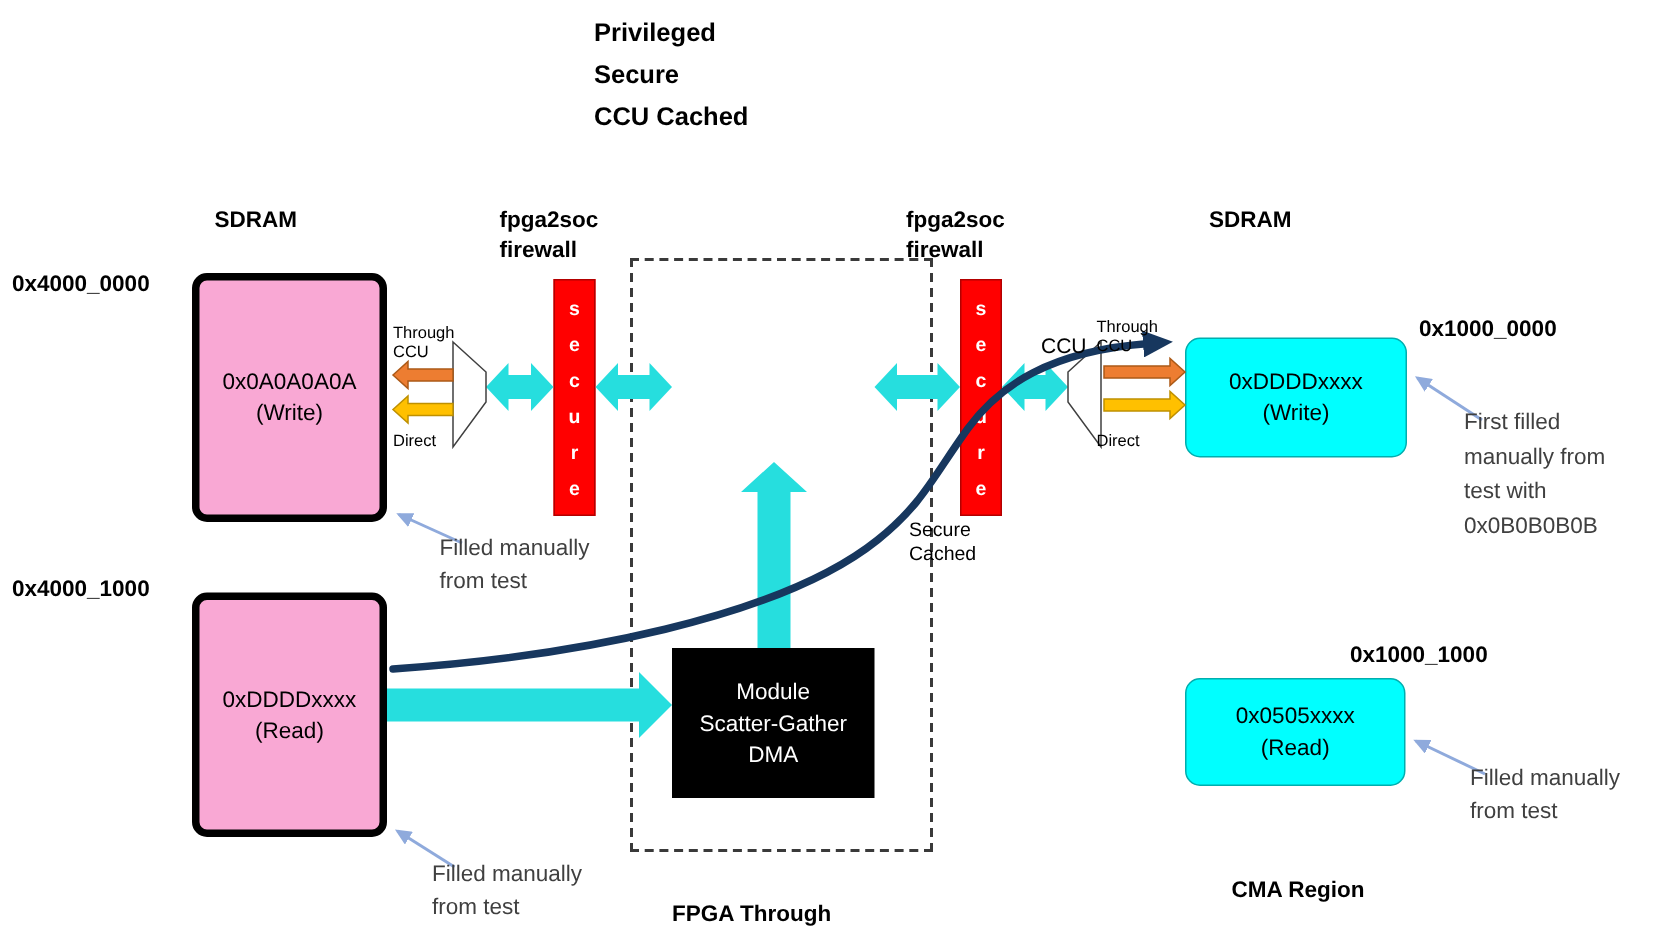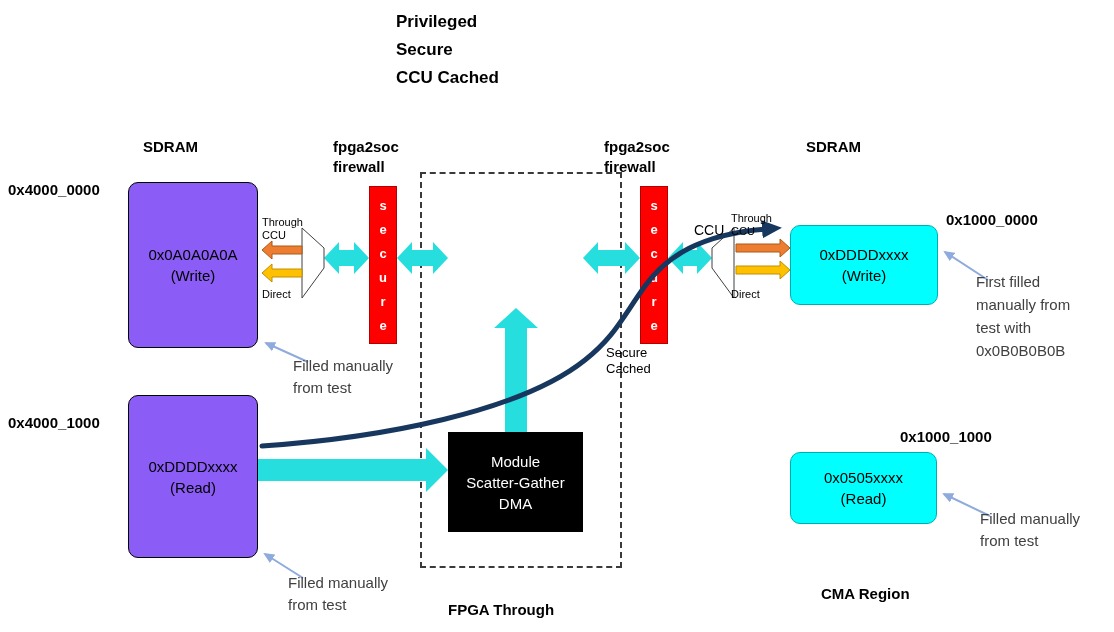--- a/index.html
+++ b/index.html
@@ -10,21 +10,21 @@
   .lbl{position:absolute;white-space:pre-line;z-index:3;font-size:15px;line-height:20px;}
   .bold{font-weight:bold;}
   .center{}
   .small{font-size:11px;line-height:13px;}
   .blue{color:#404040;line-height:22px;}
   .box{
     position:absolute;display:flex;align-items:center;justify-content:center;
     text-align:center;white-space:pre-line;border-radius:10px;
     font-size:15px;line-height:21px;z-index:1;box-sizing:border-box;
   }
-  .cream{background:#8b5cf6;border:1px solid #000000;}
+  .cream{background:#f9a8d4;border:5px solid #000000;}
   .cyanbox{background:#00FFFF;border:1px solid #00AEAE;}
   .blk{
     position:absolute;background:#000;color:#fff;display:flex;align-items:center;justify-content:center;
     text-align:center;white-space:pre-line;font-size:15px;line-height:21px;z-index:1;
   }
   .fw{
     position:absolute;background:#FF0000;color:#fff;font-weight:bold;font-size:13px;line-height:24px;
     text-align:center;white-space:pre-line;z-index:1;box-sizing:border-box;padding-top:7px;
     border:1px solid #B30000;
   }
@@ -42,21 +42,21 @@
 
   <div class="lbl bold center" style="left:143px;top:137px;width:100px">SDRAM</div>
   <div class="lbl bold center" style="left:806px;top:137px;width:100px">SDRAM</div>
 
   <div class="lbl bold center" style="left:333px;top:137px;width:100px">fpga2soc
 firewall</div>
   <div class="lbl bold center" style="left:604px;top:137px;width:100px">fpga2soc
 firewall</div>
 
   <div class="lbl bold" style="left:8px;top:180px">0x4000_0000</div>
-  <div class="lbl bold" style="left:8px;top:413px">0x4000_1000</div>
+  <div class="lbl bold" style="left:8px;top:383px">0x4000_1000</div>
   <div class="lbl bold" style="left:946px;top:210px">0x1000_0000</div>
   <div class="lbl bold" style="left:900px;top:427px">0x1000_1000</div>
 
   <div class="lbl small center" style="left:262px;top:216px;width:52px">Through
 CCU</div>
   <div class="lbl small center" style="left:262px;top:288px;width:52px">Direct</div>
   <div class="lbl small center" style="left:731px;top:212px;width:52px">Through
 CCU</div>
   <div class="lbl small center" style="left:731px;top:288px;width:52px">Direct</div>
 

